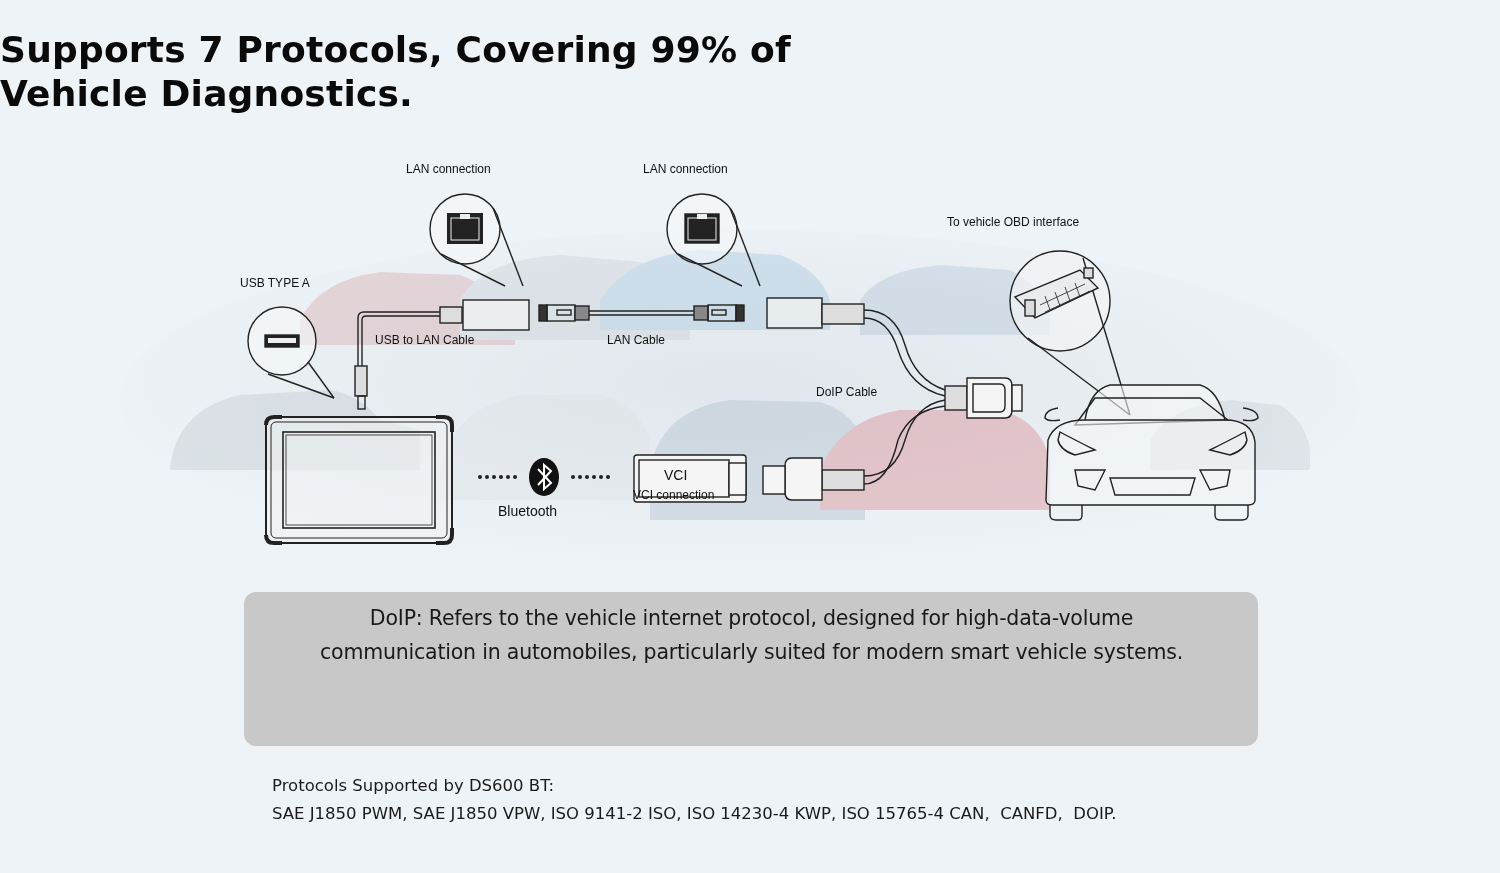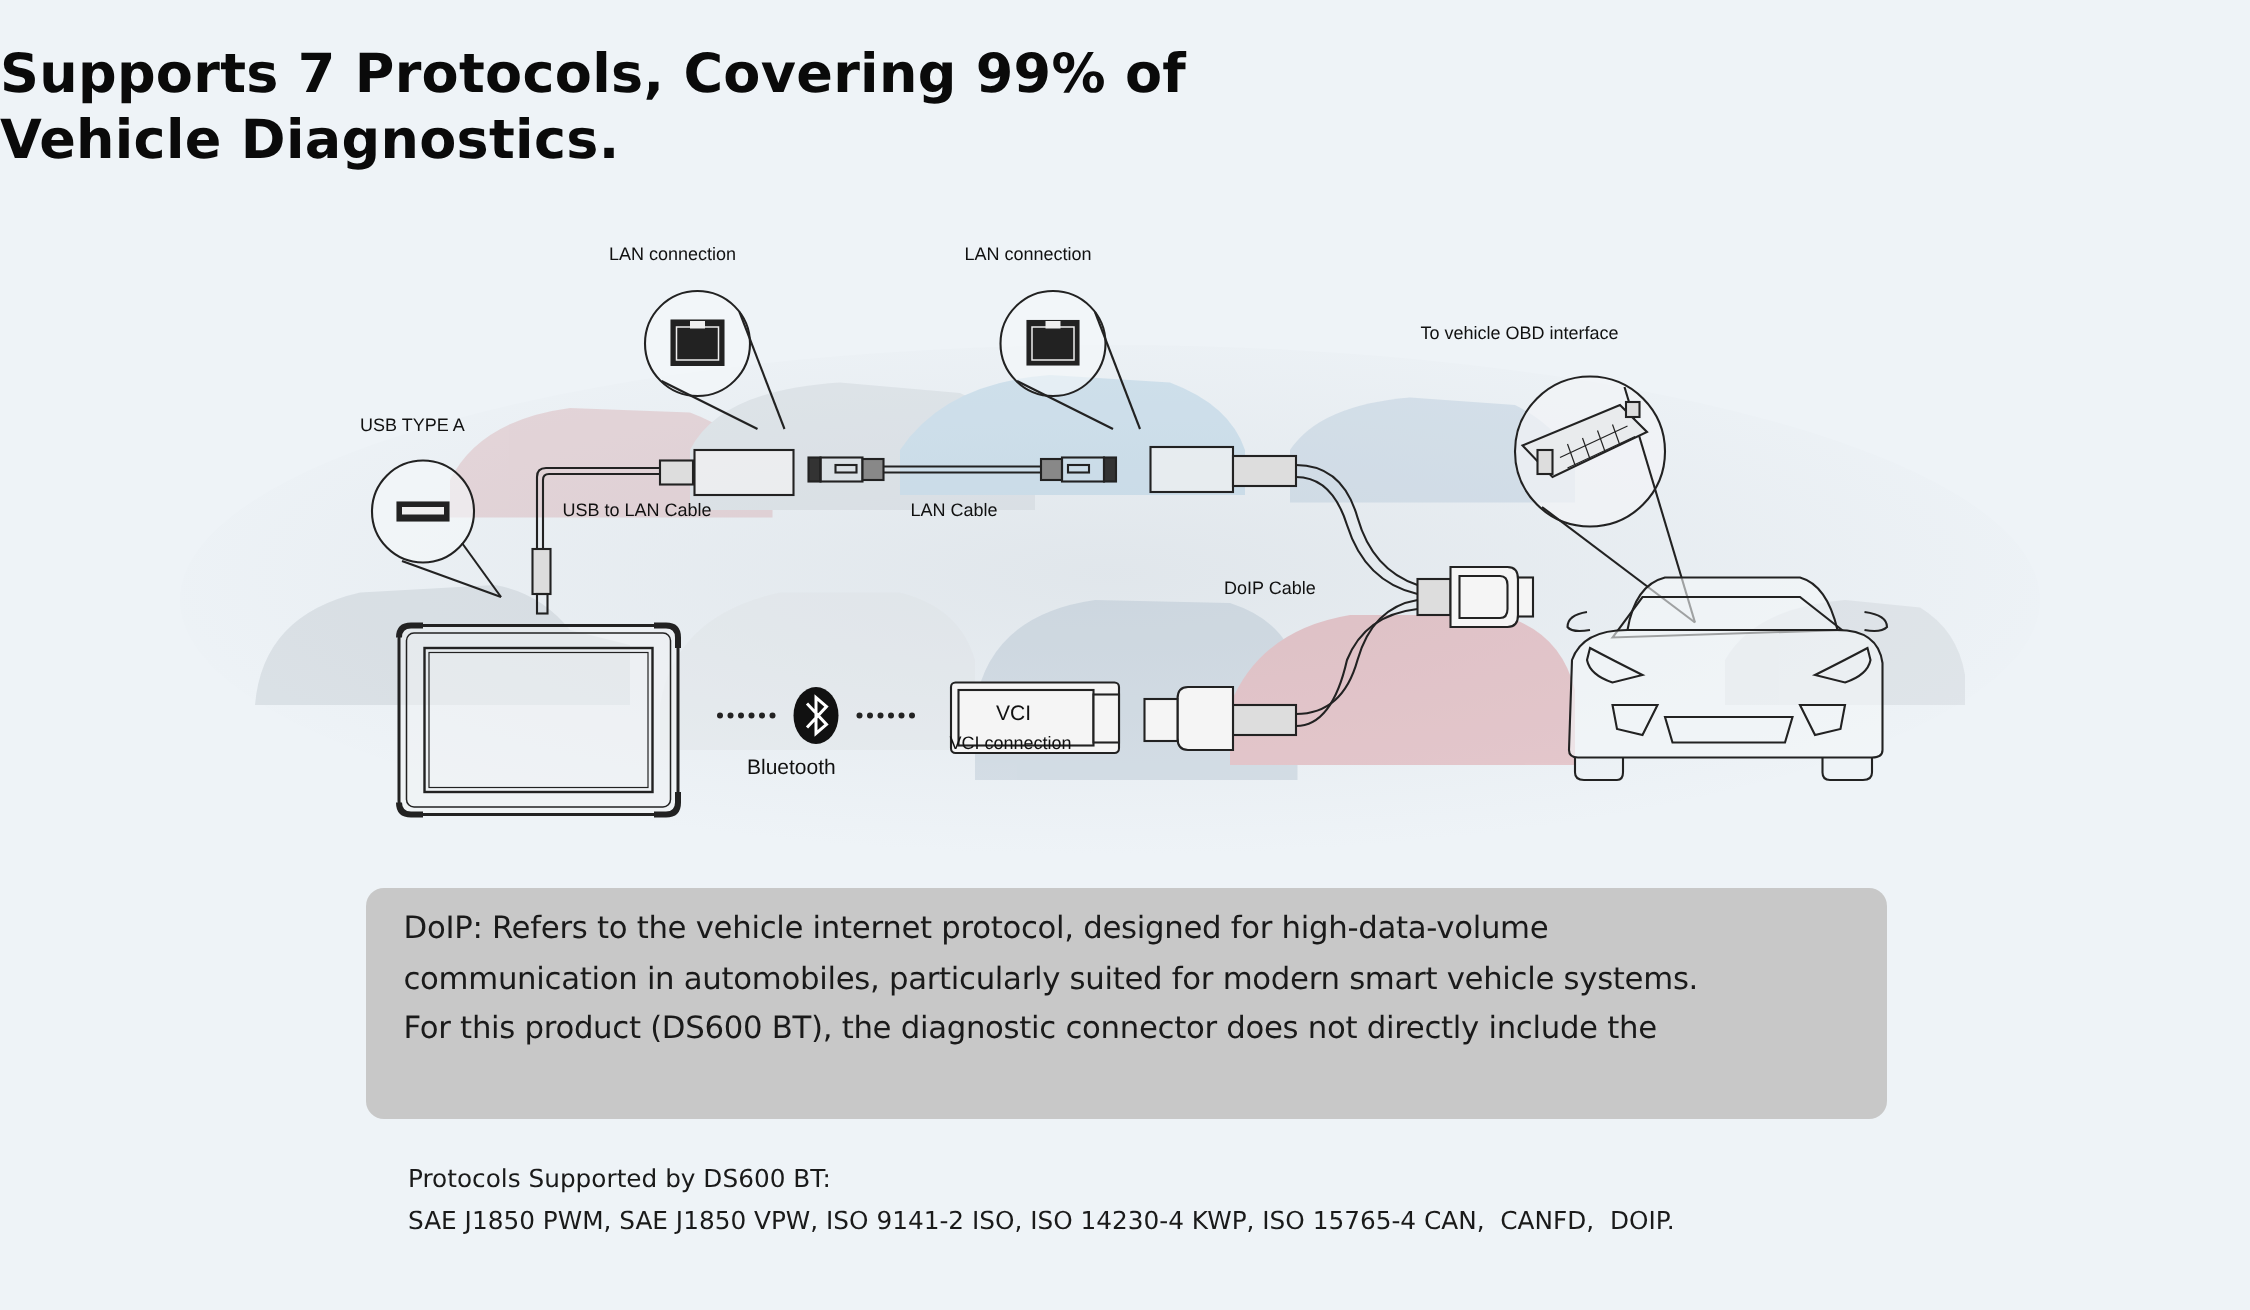--- a/index.html
+++ b/index.html
@@ -3,21 +3,21 @@
 <meta charset="utf-8">
 <style>
   html,body{margin:0;padding:0;}
   body{width:1500px;height:873px;background:#eef3f7;position:relative;overflow:hidden;font-family:"Liberation Sans",sans-serif;}
   .bg{position:absolute;left:0;top:0;width:1500px;height:873px;}
   .title{position:absolute;left:0;top:28px;width:1500px;text-align:left;font-family:"DejaVu Sans",sans-serif;font-weight:bold;font-size:36px;line-height:44px;color:#0a0a0a;letter-spacing:0.2px;}
   .lbl{position:absolute;font-family:"Liberation Sans",sans-serif;font-size:12px;color:#111;white-space:nowrap;}
   .lbl.big{font-size:14px;text-align:center;}
   svg.diagram{position:absolute;left:0;top:0;}
   .note{position:absolute;left:244px;top:592px;width:1014px;height:154px;background:#c8c8c8;border-radius:12px;box-sizing:border-box;padding:10px 24px 0 25px;}
-  .note p{margin:0;font-family:"DejaVu Sans",sans-serif;font-size:20.5px;line-height:33.5px;color:#1a1a1a;letter-spacing:-0.2px;}
+  .note p{margin:0;font-family:"DejaVu Sans",sans-serif;font-size:20.5px;line-height:33.5px;color:#1a1a1a;letter-spacing:-0.2px;text-align:center;}
   .proto{position:absolute;left:272px;top:772px;font-family:"DejaVu Sans",sans-serif;font-size:16.5px;color:#1a1a1a;line-height:28px;}
   .proto div{white-space:nowrap;}
 </style>
 </head>
 <body>
 
 <svg class="bg" width="1500" height="873" viewBox="0 0 1500 873">
   <defs>
     <radialGradient id="fade" cx="50%" cy="45%" r="55%">
       <stop offset="0%" stop-color="#dfe5ea"></stop>
@@ -189,19 +189,18 @@
 <div class="lbl" style="left:607px;top:333px;">LAN Cable</div>
 <div class="lbl" style="left:947px;top:215px;">To vehicle OBD interface</div>
 <div class="lbl" style="left:816px;top:385px;">DoIP Cable</div>
 <div class="lbl big" style="left:664px;top:467px;">VCI</div>
 <div class="lbl" style="left:633px;top:488px;">VCI connection</div>
 <div class="lbl big" style="left:498px;top:503px;">Bluetooth</div>
 
 <div class="note">
   <p>DoIP: Refers to the vehicle internet protocol, designed for high-data-volume</p>
   <p>communication in automobiles, particularly suited for modern smart vehicle systems.</p>
-  <p>For this product (DS600 BT), the diagnostic connector does not directly include the</p>
 </div>
 
 <div class="proto">
   <div>Protocols Supported by DS600 BT:</div>
   <div>SAE J1850 PWM, SAE J1850 VPW, ISO 9141-2 ISO, ISO 14230-4 KWP, ISO 15765-4 CAN,&nbsp; CANFD,&nbsp; DOIP.</div>
 </div>
 
 </body></html>

